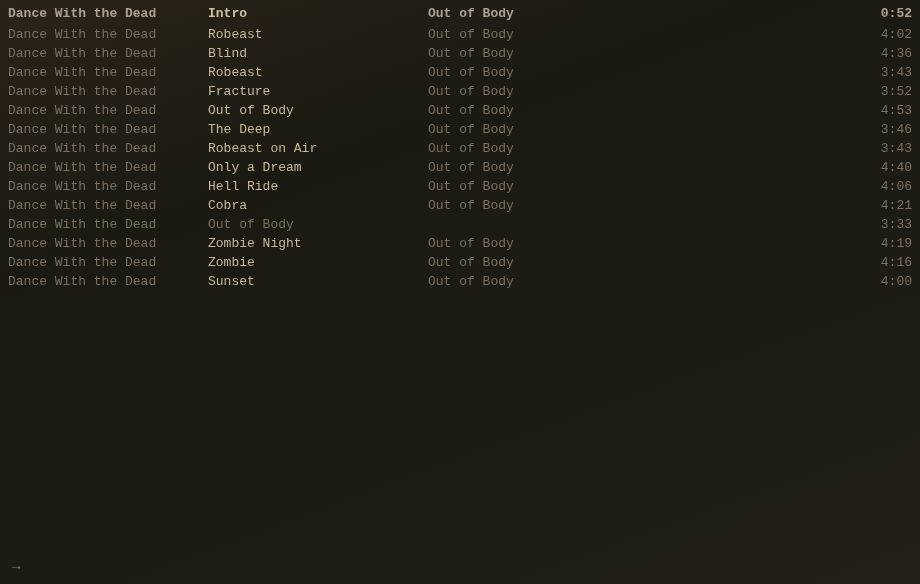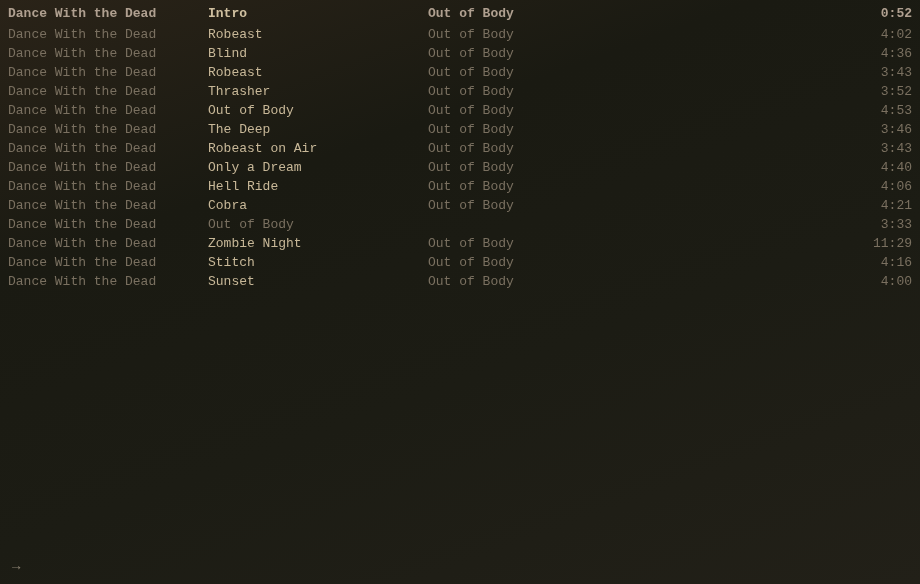--- a/index.html
+++ b/index.html
@@ -116,21 +116,21 @@
       <div class="col-duration">4:36</div>
     </div>
     <div class="track-row">
       <div class="col-artist">Dance With the Dead</div>
       <div class="col-title">Robeast</div>
       <div class="col-album">Out of Body</div>
       <div class="col-duration">3:43</div>
     </div>
     <div class="track-row">
       <div class="col-artist">Dance With the Dead</div>
-      <div class="col-title">Thrasher</div>
+      <div class="col-title">Fracture</div>
       <div class="col-album">Out of Body</div>
       <div class="col-duration">3:52</div>
     </div>
     <div class="track-row">
       <div class="col-artist">Dance With the Dead</div>
       <div class="col-title">Out of Body</div>
       <div class="col-album">Out of Body</div>
       <div class="col-duration">4:53</div>
     </div>
     <div class="track-row">
@@ -165,25 +165,25 @@
     </div>
     <div class="track-row">
       <div class="col-artist">Dance With the Dead</div>
       <div class="col-album">Out of Body</div>
       <div class="col-duration">3:33</div>
     </div>
     <div class="track-row">
       <div class="col-artist">Dance With the Dead</div>
       <div class="col-title">Zombie Night</div>
       <div class="col-album">Out of Body</div>
-      <div class="col-duration">11:29</div>
+      <div class="col-duration">4:19</div>
     </div>
     <div class="track-row">
       <div class="col-artist">Dance With the Dead</div>
-      <div class="col-title">Stitch</div>
+      <div class="col-title">Zombie</div>
       <div class="col-album">Out of Body</div>
       <div class="col-duration">4:16</div>
     </div>
     <div class="track-row">
       <div class="col-artist">Dance With the Dead</div>
       <div class="col-title">Sunset</div>
       <div class="col-album">Out of Body</div>
       <div class="col-duration">4:00</div>
     </div>
   </div>

